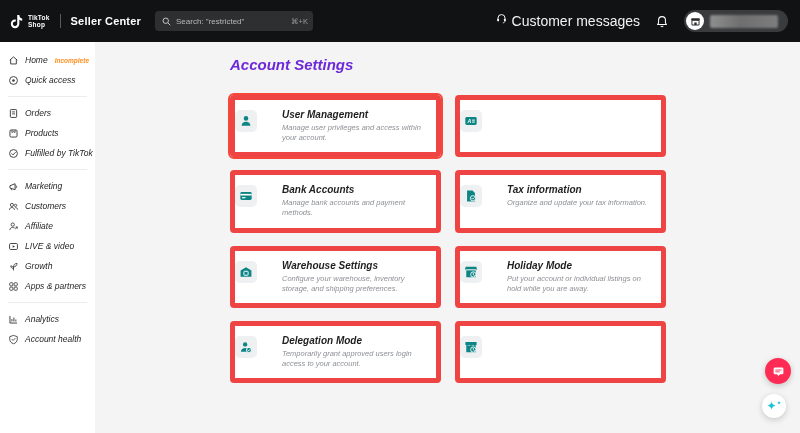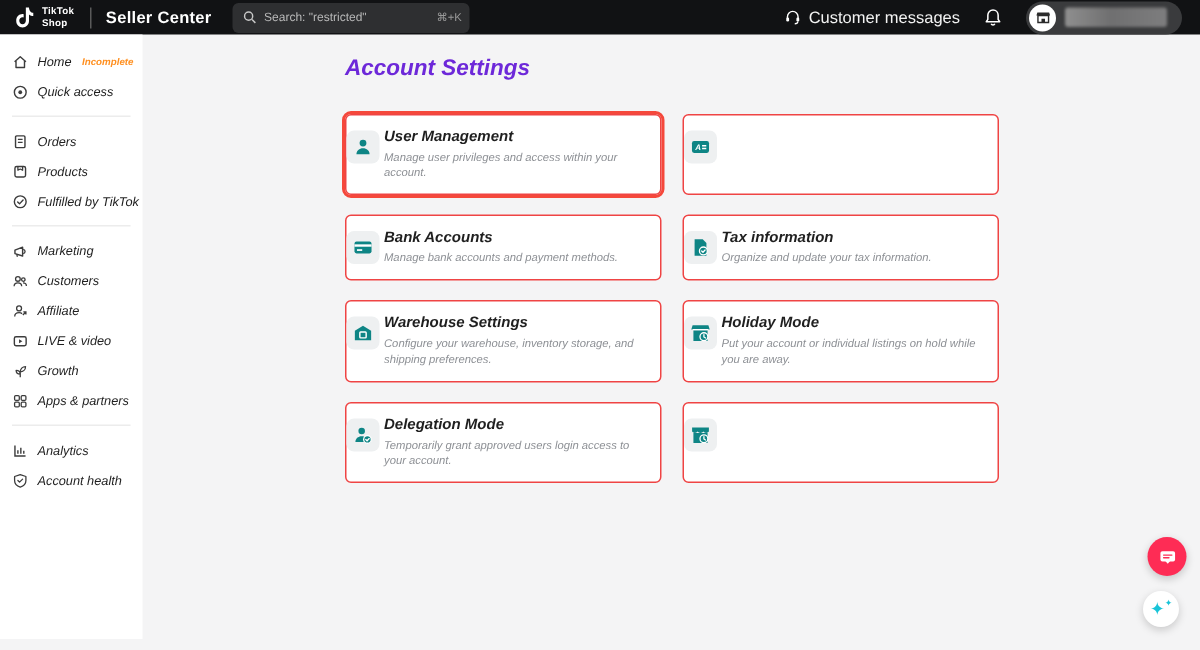--- a/index.html
+++ b/index.html
@@ -1,49 +1,49 @@
 <!DOCTYPE html>
 <html><head>
 <meta charset="utf-8">
 <style>
   * { margin:0; padding:0; box-sizing:border-box; }
   html,body { width:800px; height:433px; overflow:hidden; font-family:"Liberation Sans", sans-serif; }
   body { background:#f4f4f5; position:relative; }
 
   
-  .topbar { height:23px; background:#111214; display:flex; align-items:center; padding:0 12px 0 10px; color:#fff; }
+  .topbar { height:42px; background:#111214; display:flex; align-items:center; padding:0 12px 0 10px; color:#fff; }
   .logo { display:flex; align-items:center; gap:4px; }
   .logo-note { width:14px; height:16px; display:flex; align-items:center; }
   .logo-text { font-size:6.5px; font-weight:bold; line-height:1.15; letter-spacing:.2px; }
   .topbar-divider { width:1px; height:14px; background:#5a5a5a; margin:0 10px; }
   .product-name { font-size:11px; font-weight:bold; letter-spacing:.2px; }
   .searchbox { margin-left:14px; width:158px; height:20px; background:#2e2f31; border-radius:4px; display:flex; align-items:center; padding:0 7px; gap:5px; cursor:pointer; }
   .searchbox input { flex:1; background:transparent; border:none; outline:none; color:#b9b9b9; font-size:8px; font-family:"Liberation Sans", sans-serif; }
   .searchbox input::placeholder { color:#b9b9b9; }
   .search-shortcut { font-size:7.5px; color:#9a9a9a; }
   .topbar-right { margin-left:auto; display:flex; align-items:center; gap:16px; }
-  .cm-btn { display:flex; gap:5px; font-size:11px; color:#f2f2f2; cursor:pointer; }
+  .cm-btn { display:flex; gap:5px; font-size:14px; color:#f2f2f2; cursor:pointer; }
   .bell { cursor:pointer; display:flex; }
   .account-pill { display:flex; align-items:center; background:#3a3b3d; border-radius:11px; height:22px; padding:2px; width:104px; cursor:pointer; }
   .avatar { width:18px; height:18px; border-radius:50%; background:#fff; display:flex; align-items:center; justify-content:center; }
   .redacted { flex:1; height:13px; margin:0 8px 0 6px; border-radius:2px; background:linear-gradient(90deg,#8f8f8f 0%,#6f6f70 45%,#7d7d7e 100%); filter:blur(1.2px); }
 
   
   .page { display:flex; height:403px;font-style:italic; }
   .sidebar { width:95px; background:#fff; padding:8px 0 0 0; flex-shrink:0; }
   .side-item { display:flex; align-items:center; gap:6px; padding:4.5px 8px; font-size:8.5px; color:#1f1f1f; cursor:pointer; white-space:nowrap; }
   .side-icon { width:11px; height:11px; display:flex; align-items:center; justify-content:center; flex-shrink:0; }
   .side-badge { font-size:6.5px; font-weight:bold; color:#ff8f1f; margin-left:1px; }
   .side-divider { height:1px; background:#ececec; margin:6px 8px; }
 
   .main { flex:1; overflow:hidden; }
   .content { margin:14px 0 0 135px; width:436px; }
   .page-title { font-size:15px; font-weight:bold; color:#6d28d9; margin-bottom:22px; }
   .cards { display:grid; grid-template-columns:1fr 1fr; gap:13px 14px; }
-  .card { background:#fff; border:1px solid #ef4444; border-radius:4px; padding:9px 12px 9px 0; display:flex; gap:3px; cursor:pointer; }
+  .card { background:#fff; border:5px solid #ef4444; border-radius:4px; padding:9px 12px 9px 0; display:flex; gap:25px; cursor:pointer; }
   .card.highlighted { outline:2.5px solid #f5483b; outline-offset:0px; }
   .card-icon { width:22px; height:22px; border-radius:5px; background:#eef0f1; display:flex; align-items:center; justify-content:center; flex-shrink:0; margin-top:1px; }
   .card-title { font-size:10px; font-weight:bold; color:#1f1f1f; margin-bottom:3px; }
   .card-desc { font-size:7.5px; color:#8d9095; line-height:1.35; }
 
   
   .chat-fab { position:absolute; right:9px; bottom:49px; width:26px; height:26px; border-radius:50%; background:#fe2c55; display:flex; align-items:center; justify-content:center; box-shadow:0 2px 6px rgba(0,0,0,.2); cursor:pointer; }
   .ai-fab { position:absolute; right:14px; bottom:15px; width:24px; height:24px; border-radius:50%; background:#fff; display:flex; align-items:center; justify-content:center; box-shadow:0 2px 6px rgba(0,0,0,.18); cursor:pointer; }
   .sparkle { color:#18c4d8; font-size:12px; line-height:1; }
   .sparkle small { font-size:6px; vertical-align:top; }

